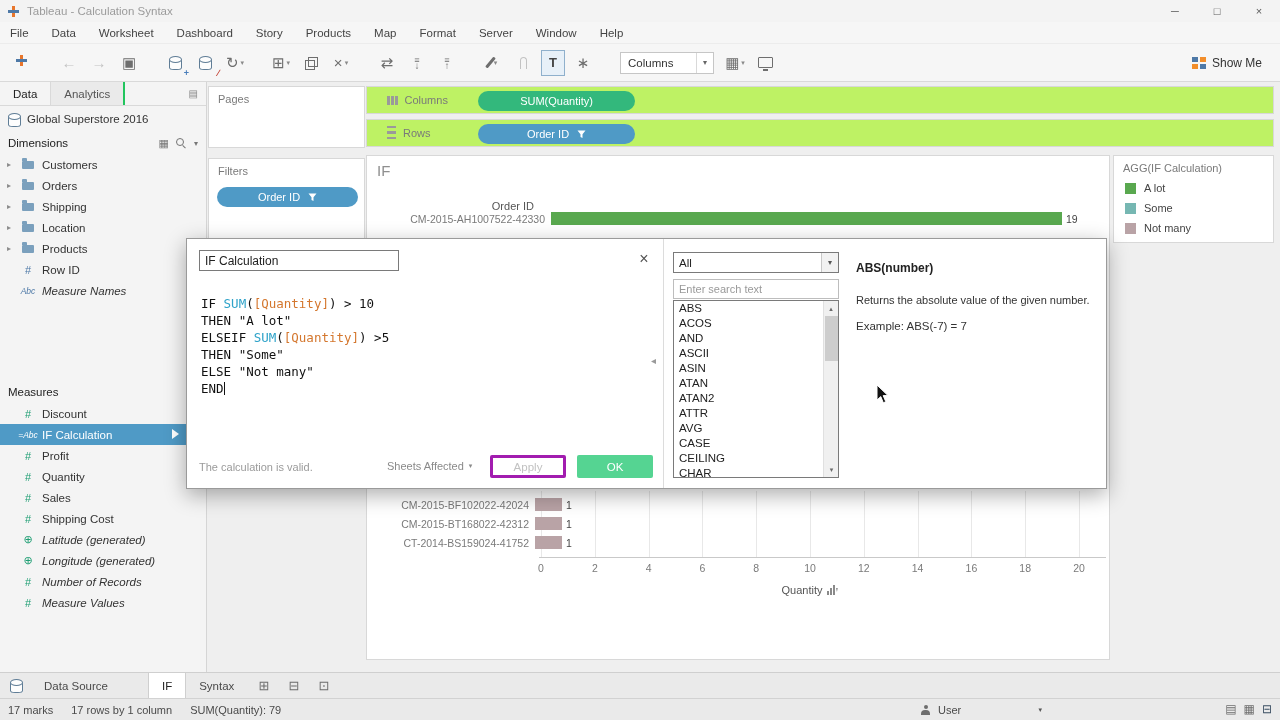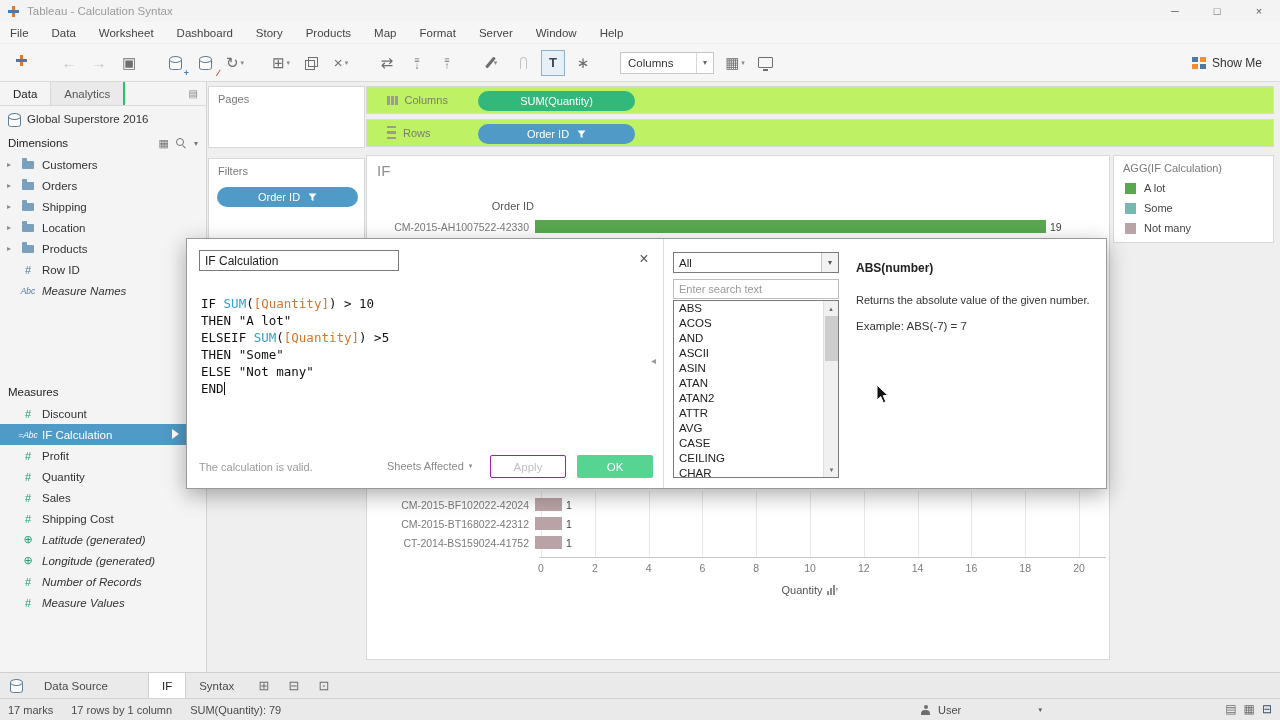--- a/index.html
+++ b/index.html
@@ -118,21 +118,21 @@
   #code{position:absolute;left:14px;top:56px;font-family:"DejaVu Sans Mono",monospace;font-size:12.5px;line-height:17px;color:#111;white-space:pre}
   .tok-k{color:#111}
   .tok-f{color:#2fa3c9}
   .tok-d{color:#d4772e}
   .caret{display:inline-block;width:1px;height:13px;background:#111;vertical-align:-2px}
   #collapse-arrow{position:absolute;left:464px;top:116px;color:#9a9a9a;font-size:10px}
   #calc-status{position:absolute;left:12px;top:222px;color:#9b9b9b;font-size:11px}
   #sheets-affected{position:absolute;left:200px;top:221px;color:#8a8a8a;font-size:11px;display:flex;gap:5px;align-items:center}
   #sheets-affected .dd{font-size:7px;color:#8a8a8a}
   .dlg-btn{position:absolute;top:216px;width:76px;height:23px;display:flex;align-items:center;justify-content:center;font-size:11.5px;border-radius:2px}
-  #apply-btn{left:303px;background:#fff;border:1px solid #a21caf;color:#c2c2c2}
+  #apply-btn{left:303px;background:#fff;border:3px solid #a21caf;color:#c2c2c2}
   #ok-btn{left:390px;background:#55d492;color:#fff}
   #fn-filter{position:absolute;left:486px;top:13px;width:166px;height:21px;border:1px solid #7a7a7a;background:#fff;display:flex;align-items:center}
   #fn-filter .val{flex:1;padding-left:5px;font-size:11.5px;color:#222}
   #fn-filter .chev{width:17px;height:100%;border-left:1px solid #c8c8c8;background:#f2f2f2;display:flex;align-items:center;justify-content:center;color:#555;font-size:8px}
   #fn-search{position:absolute;left:486px;top:40px;width:166px;height:20px;border:1px solid #bdbdbd;font-size:11px;padding:0 5px;font-family:"Liberation Sans",sans-serif}
   #fn-search::placeholder{color:#9a9a9a}
   #fn-list{position:absolute;left:486px;top:61px;width:166px;height:178px;border:1px solid #7a7a7a;background:#fff;overflow:hidden}
   .fn-item{height:15px;line-height:15px;padding-left:5px;font-size:11.5px;color:#222}
   #fn-scroll{position:absolute;right:0;top:0;width:15px;height:176px;background:#f0f0f0;border-left:1px solid #e0e0e0}
   .scroll-btn{height:15px;display:flex;align-items:center;justify-content:center;color:#6a6a6a;font-size:7px}
@@ -433,21 +433,21 @@
       <svg width="9" height="9" viewBox="0 0 9 9">
           <path d="M0.5 0.5h8L5.5 4.2v3.9l-2-1.2V4.2z" fill="#fff"></path>
         </svg>
     </div>
   </div>
 
   <div id="canvas">
     <div id="sheet-title">IF</div>
     <div id="col-header">Order ID</div>
     <div id="top-rows" style="position:absolute;left:0;top:53px;width:744px">
-        <div class="bar-row" style="top: 8px;">
+        <div class="bar-row" style="top: 0px; padding-left: 16px;">
           <span class="bar-label">CM-2015-AH1007522-42330</span>
           <div class="bar" style="width: 511px; background: rgb(89, 168, 79);"></div>
           <span class="bar-val">19</span>
         </div>
       </div>
     <div id="grid">
         <div class="gridline" style="left: 0px;"></div>
         <div class="gridline" style="left: 53.8px;"></div>
         <div class="gridline" style="left: 107.6px;"></div>
         <div class="gridline" style="left: 161.4px;"></div>

